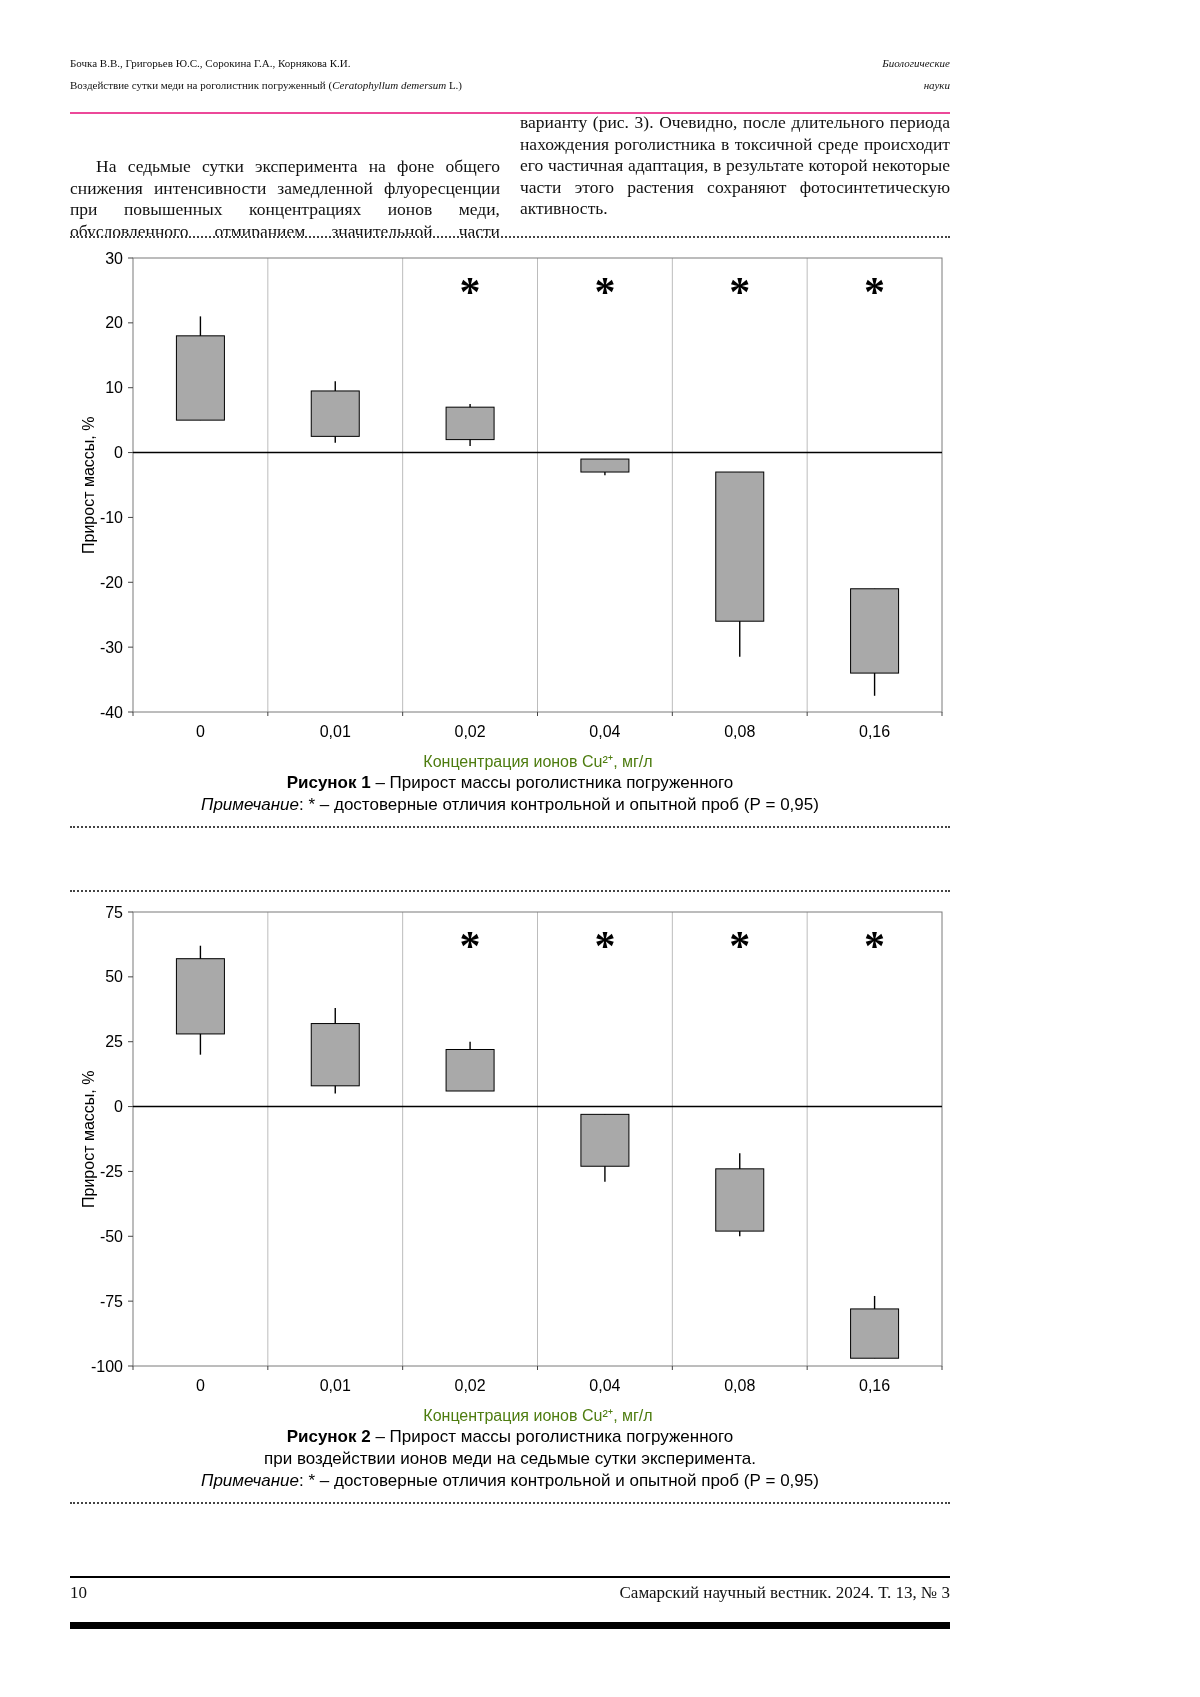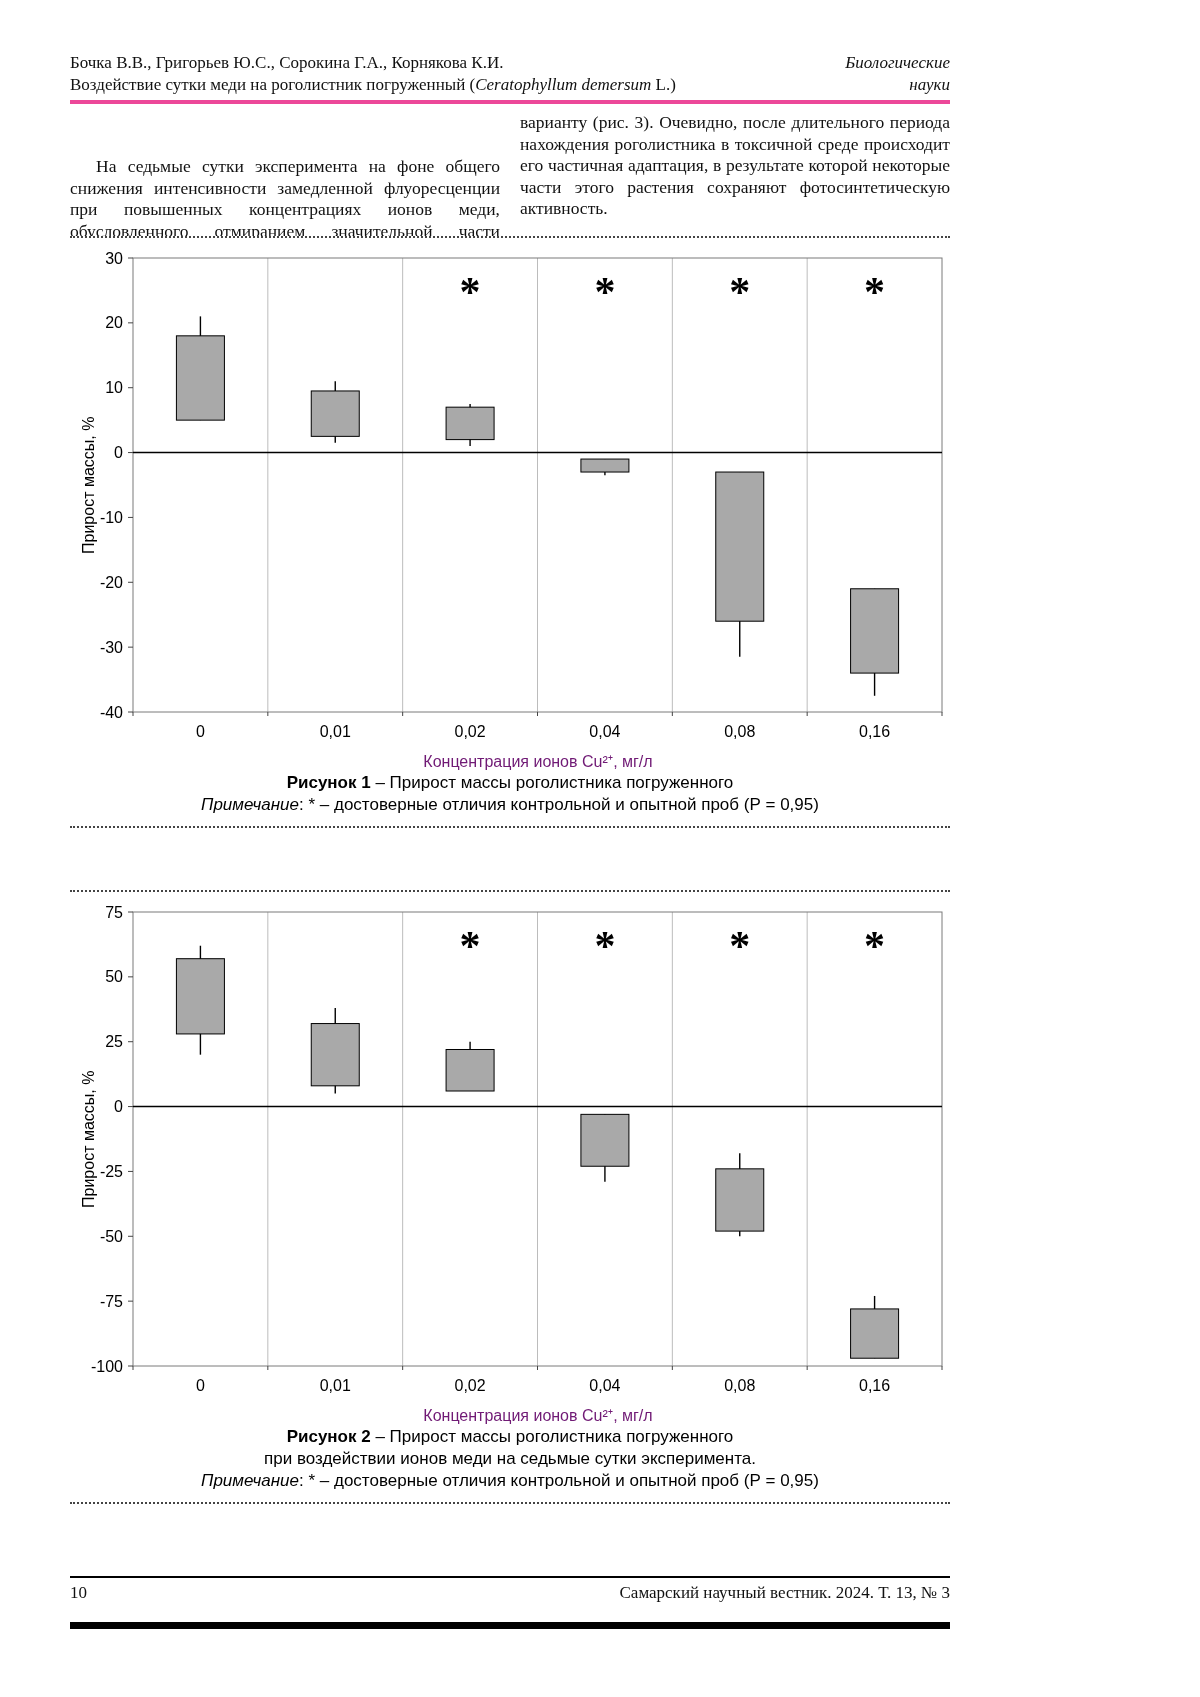--- a/index.html
+++ b/index.html
@@ -9,23 +9,23 @@
     background:#ffffff;
     color:#111;
     font-family:"Liberation Serif", serif;
     overflow:hidden;
   }
   .ital{font-style:italic;}
   .bold{font-weight:bold;}
 
   .header{
     position:absolute;left:70px;top:52px;width:880px;
-    border-bottom:4px solid #ec4899;
-    padding-bottom:4px;
-    font-size:17px;line-height:22px;
+    border-bottom:2px solid #ec4899;
+    padding-bottom:16px;
+    font-size:11px;line-height:22px;
   }
   .hrow{display:flex;justify-content:space-between;}
 
   .body-cols{
     position:absolute;left:70px;top:112px;width:880px;
     display:flex;gap:20px;
     font-size:17.5px;line-height:21.6px;
     text-align:justify;
   }
   .col{width:430px;margin:0;}
@@ -44,21 +44,21 @@
   .chart{position:relative;}
   .svg-slot{width:880px;height:500px;}
   .y-axis-title{
     position:absolute;left:8px;top:10px;height:454px;width:22px;
     writing-mode:vertical-rl;transform:rotate(180deg);
     display:flex;align-items:center;justify-content:center;
     font-family:"Liberation Sans", sans-serif;font-size:16px;color:#000;
   }
   .x-axis-title{
     text-align:center;padding-left:56px;margin-top:2px;
-    font-family:"Liberation Sans", sans-serif;font-size:16px;color:#701a75;
+    font-family:"Liberation Sans", sans-serif;font-size:16px;color:#4d7c0f;
   }
   .caption{
     text-align:center;
     font-family:"Liberation Sans", sans-serif;
     font-size:17px;line-height:22px;color:#000;
   }
 
   .footer{
     position:absolute;left:70px;top:1576px;width:880px;
     border-top:2px solid #000;

